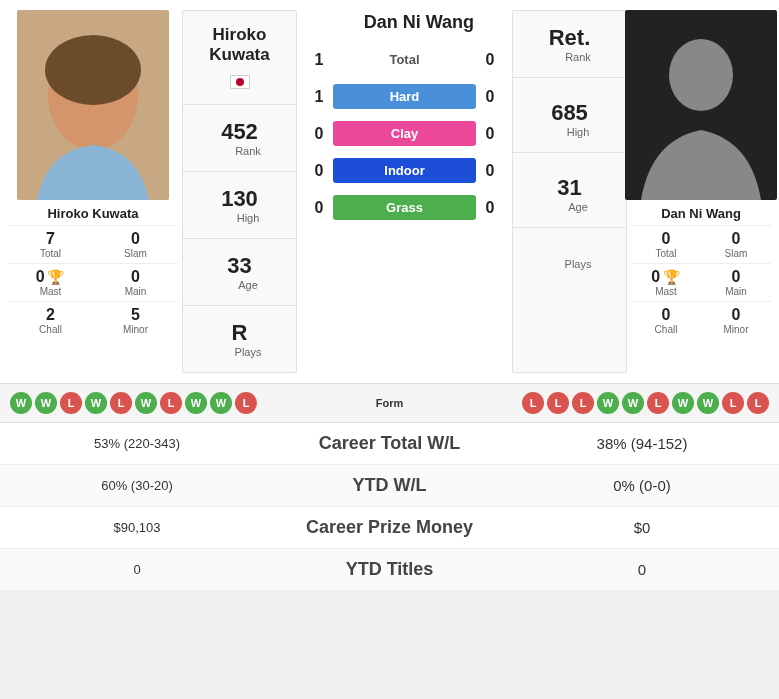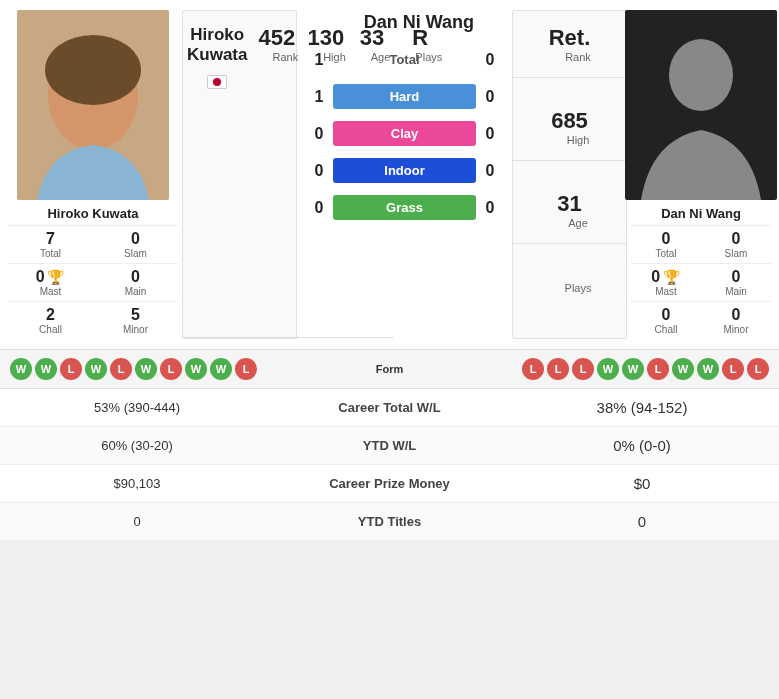--- a/index.html
+++ b/index.html
@@ -74,21 +74,21 @@
     .trophy-icon {
       color: #d4a800;
       font-size: 14px;
     }
 
     
     .mid-panel {
       width: 115px;
       flex-shrink: 0;
       display: flex;
-      flex-direction: row;
+      flex-direction: column;
       gap: 0;
       border: 1px solid #e0e0e0;
       border-radius: 2px;
       background: #f9f9f9;
     }
     .mid-stat {
       text-align: center;
       padding: 14px 4px;
       border-bottom: 1px solid #e0e0e0;
     }
@@ -161,21 +161,21 @@
     .surface-clay { background: #ec4899; }
     .surface-indoor { background: #1d4ed8; }
     .surface-grass { background: #4cae4c; }
 
     
     .right-panel {
       width: 115px;
       flex-shrink: 0;
       display: flex;
       flex-direction: column;
-      gap: 16px;
+      gap: 8px;
       border: 1px solid #e0e0e0;
       border-radius: 2px;
       background: #f9f9f9;
     }
     .right-stat {
       text-align: center;
       padding: 14px 4px;
       border-bottom: 1px solid #e0e0e0;
       display: flex;
       flex-direction: column;
@@ -242,21 +242,21 @@
     .bottom-row:nth-child(even) { background: #fafafa; }
     .bottom-left {
       width: 250px;
       text-align: center;
       font-size: 13px;
       color: #333;
     }
     .bottom-center {
       flex: 1;
       text-align: center;
-      font-size: 13px;
+      font-size: 18px;
       font-weight: bold;
       color: #444;
     }
     .bottom-right {
       width: 250px;
       text-align: center;
       font-size: 15px;
       color: #333;
     }
   </style>
@@ -458,21 +458,21 @@
         <span class="form-badge l">L</span>
         <span class="form-badge w">W</span>
         <span class="form-badge w">W</span>
         <span class="form-badge l">L</span>
         <span class="form-badge l">L</span>
       </div>
   </div>
 
   <div class="bottom-stats" id="bottom-stats">
       <div class="bottom-row">
-    <div class="bottom-left">53% (390-444)</div>
+    <div class="bottom-left">53% (220-343)</div>
     <div class="bottom-center">Career Total W/L</div>
     <div class="bottom-right">38% (94-152)</div>
   </div>
       <div class="bottom-row">
     <div class="bottom-left">60% (30-20)</div>
     <div class="bottom-center">YTD W/L</div>
     <div class="bottom-right">0% (0-0)</div>
   </div>
       <div class="bottom-row">
     <div class="bottom-left">$90,103</div>

